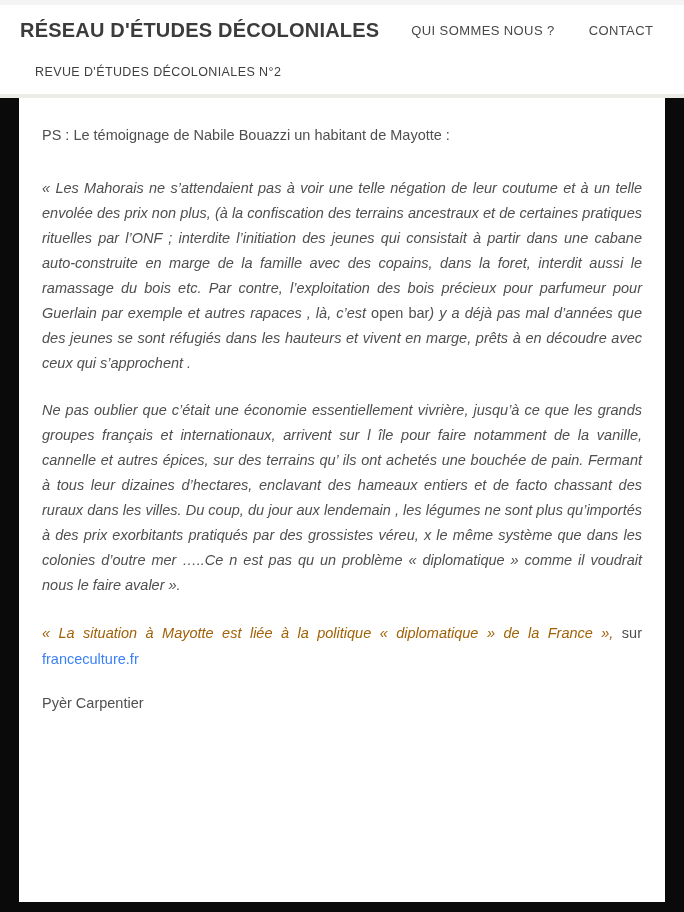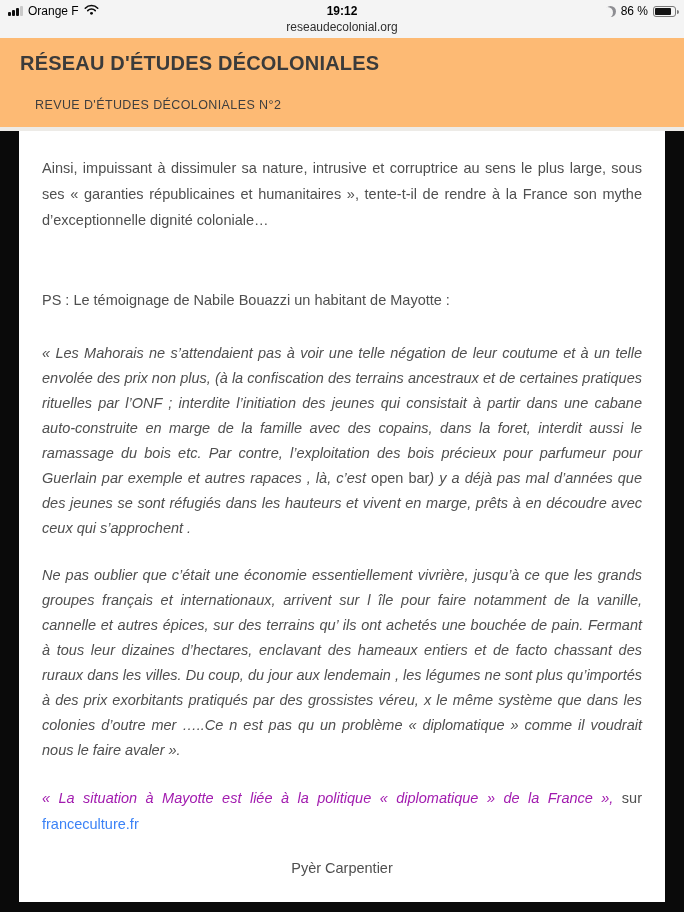--- a/index.html
+++ b/index.html
@@ -24,96 +24,71 @@
           box-shadow: inset -3px 1px 0 0 #8d8d92; }
   .batt-pct { font-size: 12px; color: #000; }
   .battery { position: relative; display: inline-block; width: 23px; height: 11px;
              border: 1px solid #7a7a7a; border-radius: 3px; padding: 1px; }
   .battery::after { content: ""; position: absolute; right: -4px; top: 3px; width: 2px; height: 4px;
                     background: #7a7a7a; border-radius: 0 2px 2px 0; }
   .battery-fill { display: block; height: 100%; background: #131313; border-radius: 1px; }
   .url-row { text-align: center; font-size: 12px; color: #2f2f2f; padding: 1px 0 2px; }
 
   
-  header { background: #fdba74; padding: 14px 20px 10px; border-bottom: 4px solid #edebe7; }
+  header { background: #ffffff; padding: 14px 20px 10px; border-bottom: 4px solid #edebe7; }
   .header-top { display: flex; align-items: center; }
   .site-title { font-size: 20px; font-weight: bold; color: #3b3b3b; letter-spacing: 0.2px;
                 text-decoration: none; white-space: nowrap; }
   nav { display: flex; gap: 34px; margin-left: 32px; }
   nav a { font-size: 13px; color: #474747; letter-spacing: 0.4px; text-decoration: none;
           white-space: nowrap; }
   .header-sub { padding: 20px 0 4px 15px; }
   .header-sub a { font-size: 12.5px; color: #3e3e3e; letter-spacing: 0.4px; text-decoration: none; text-align: right; }
 
   
   .page-bg { flex: 1; background: #0a0a0a; padding: 0 19px 10px; display: flex; }
   .sheet { background: #ffffff; flex: 1; padding: 24px 23px 0; overflow: hidden; }
 
   .sheet p { font-size: 14.5px; line-height: 26px; color: #4f4f4f; text-align: justify;
              margin: 0 0 24px; }
   p.intro { margin-bottom: 54px; }
   p.ps { margin-bottom: 28px; }
   p.quote { font-style: italic; line-height: 25px; margin-bottom: 22px; }
   p.quote .roman { font-style: normal; margin-top: 40px; }
   p.linkline { margin-bottom: 18px; }
-  .link-title { font-style: italic; color: #a21caf; text-decoration: none; }
+  .link-title { font-style: italic; color: #a16207; text-decoration: none; }
   .connector { color: #4f4f4f; margin-top: 44px; }
   .link-url { color: #3b82f6; text-decoration: none; }
-  p.author { text-align: center; margin-bottom: 0; }
+  p.author { text-align: left; margin-bottom: 0; }
 </style>
 </head>
 <body>
 
 <div class="screen">
 
   <div class="status-area">
-    <div class="status-row">
-      <div class="status-left">
-        <span class="sig">
-            <i></i>
-            <i></i>
-            <i></i>
-            <i></i>
-          </span>
-        <span class="carrier">Orange F</span>
-        <span class="wifi">
-          <svg width="15" height="11" viewBox="0 0 16 12">
-            <path d="M1.2 4.6 a9.5 9.5 0 0 1 13.6 0" stroke="#0a0a0a" stroke-width="1.7" fill="none" stroke-linecap="round"></path>
-            <path d="M3.9 7.2 a5.8 5.8 0 0 1 8.2 0" stroke="#0a0a0a" stroke-width="1.7" fill="none" stroke-linecap="round"></path>
-            <circle cx="8" cy="10.2" r="1.6" fill="#0a0a0a"></circle>
-          </svg>
-        </span>
-      </div>
-      <div class="status-time">19:12</div>
-      <div class="status-right">
-        <span class="moon"></span>
-        <span class="batt-pct">86 %</span>
-        <span class="battery">
-          <span class="battery-fill" style="width:86%"></span>
-        </span>
-      </div>
-    </div>
-    <div class="url-row">
-      <span>reseaudecolonial.org</span>
-    </div>
   </div>
 
   <header>
     <div class="header-top">
       <a href="#" class="site-title">RÉSEAU D'ÉTUDES DÉCOLONIALES</a>
+      <nav>
+        <a href="#">QUI SOMMES NOUS ?</a>
+        <a href="#">CONTACT</a>
+
+      </nav>
     </div>
     <div class="header-sub">
       <a href="#">REVUE D'ÉTUDES DÉCOLONIALES N°2</a>
     </div>
   </header>
 
   <div class="page-bg">
     <article class="sheet">
 
-      <p class="intro">Ainsi, impuissant à dissimuler sa nature, intrusive et corruptrice au sens le plus large, sous ses « garanties républicaines et humanitaires », tente-t-il de rendre à la France son mythe d’exceptionnelle dignité coloniale…</p>
 
       <p class="ps">PS : Le témoignage de Nabile Bouazzi un habitant de Mayotte :</p>
 
       <p class="quote"><span>« Les Mahorais ne s’attendaient pas à voir une telle négation de leur coutume et à un telle envolée des prix non plus, (à la confiscation des terrains ancestraux et de certaines pratiques rituelles par l’ONF ; interdite l’initiation des jeunes qui consistait à partir dans une cabane auto-construite en marge de la famille avec des copains, dans la foret, interdit aussi le ramassage du bois etc. Par contre, l’exploitation des bois précieux pour parfumeur pour Guerlain par exemple et autres rapaces , là,  c’est </span><span class="roman">open bar</span><span>) y a déjà pas mal d’années que des jeunes se sont réfugiés dans les hauteurs et vivent en marge, prêts à en découdre avec ceux qui s’approchent .</span></p>
 
       <p class="quote">Ne pas oublier que c’était une économie essentiellement vivrière, jusqu’à ce que les grands groupes français et internationaux, arrivent sur l île pour faire notamment de la vanille, cannelle et autres épices, sur des terrains qu’ ils ont achetés une bouchée de pain. Fermant à tous leur dizaines d’hectares, enclavant des hameaux entiers et de facto chassant des ruraux dans les villes. Du coup, du jour aux lendemain , les légumes ne sont plus qu’importés à des prix exorbitants pratiqués par des grossistes véreu, x le même système que dans les colonies d’outre mer …..Ce n est pas qu un problème « diplomatique » comme il voudrait nous le faire avaler ».</p>
 
       <p class="linkline"><a href="#" class="link-title">« La situation à Mayotte est liée à la politique « diplomatique » de la France »,</a><span class="connector"> sur </span><a href="#" class="link-url">franceculture.fr</a></p>
 
       <p class="author">Pyèr Carpentier</p>

